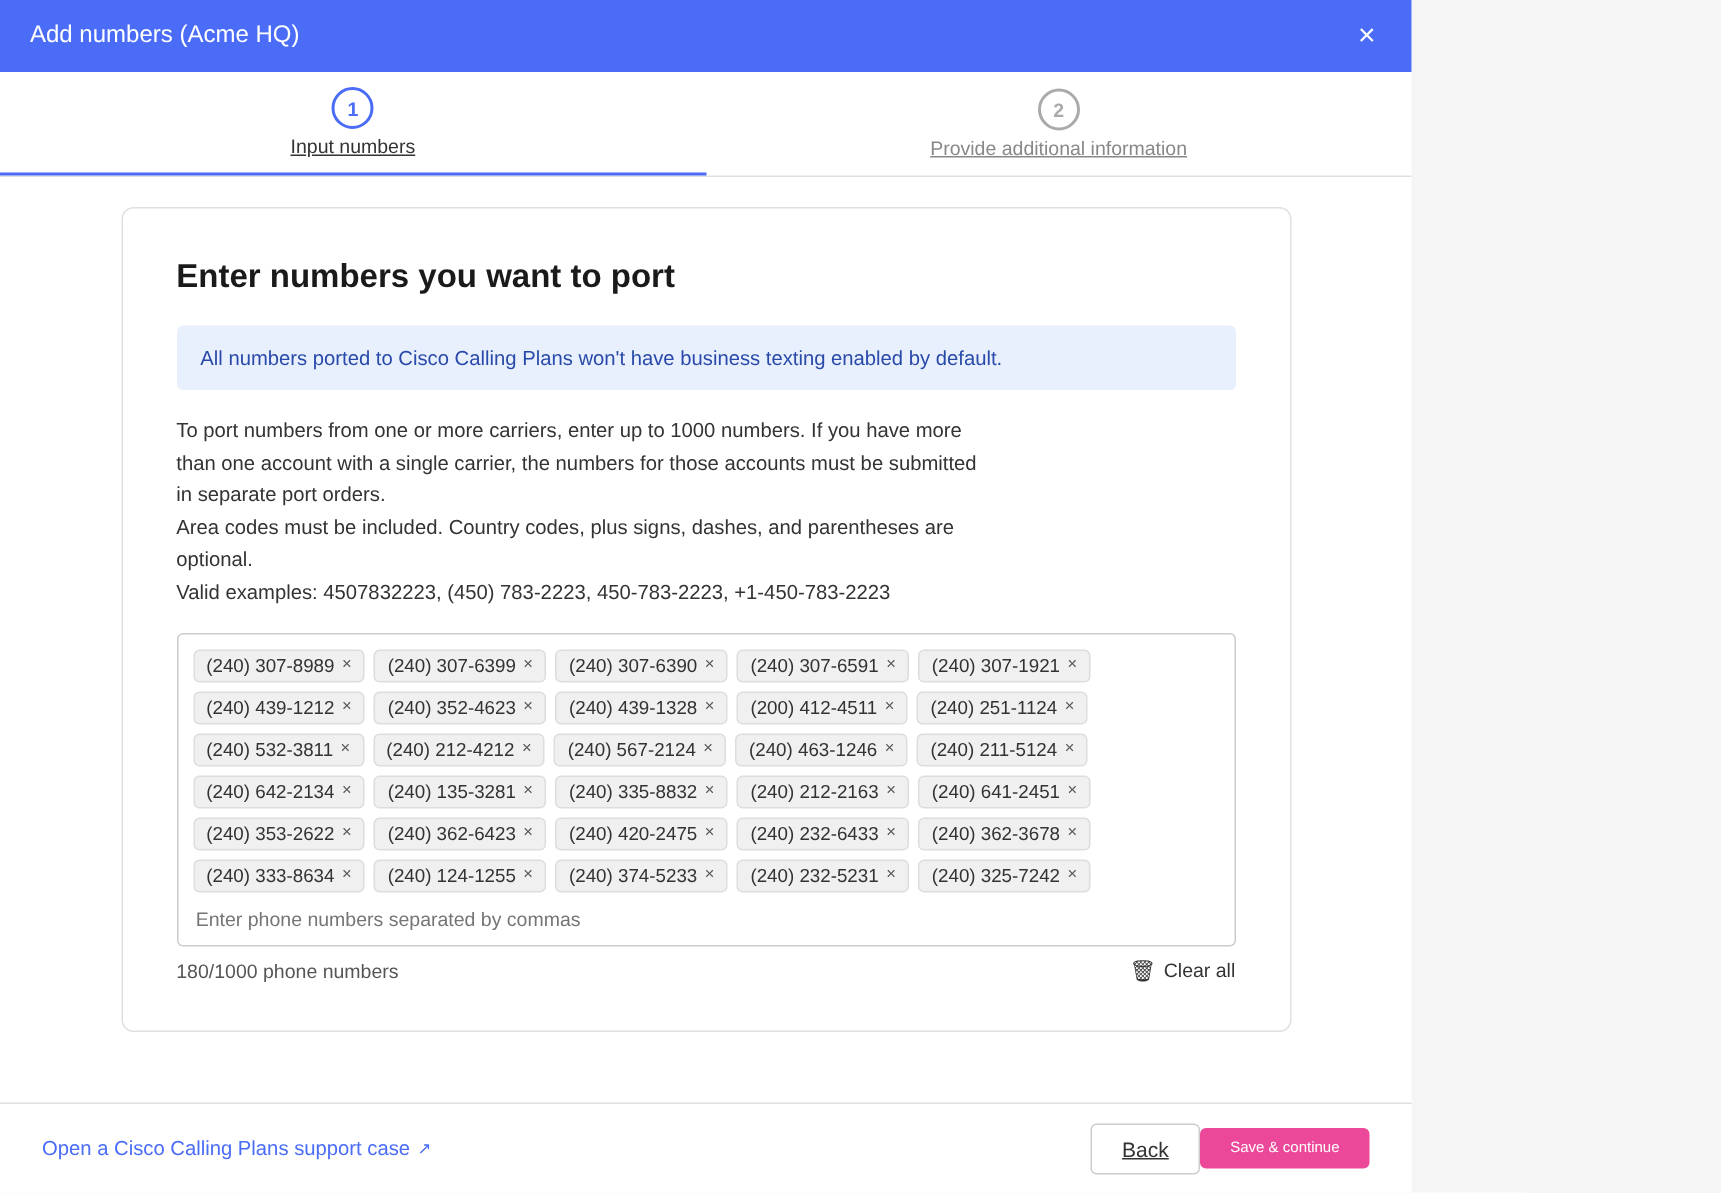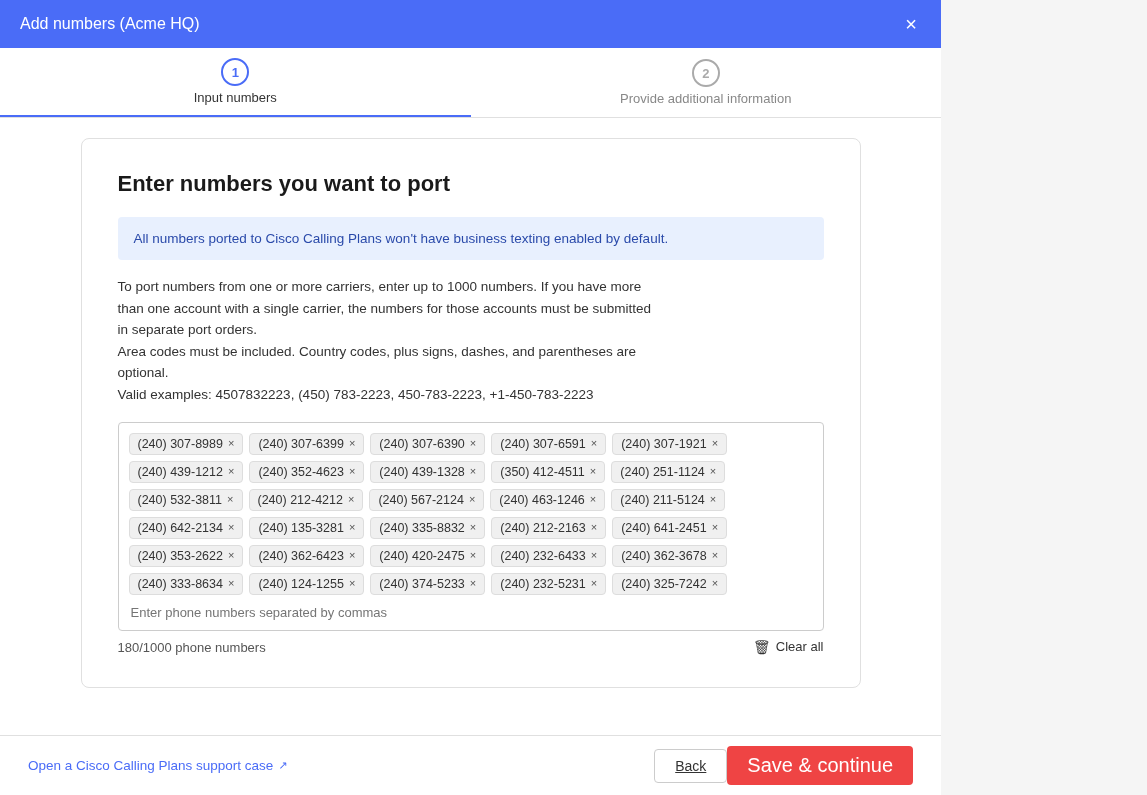--- a/index.html
+++ b/index.html
@@ -75,20 +75,21 @@
     }
 
     .step-circle-inactive {
       border-color: #aaa;
       color: #aaa;
     }
 
     .step-label {
       font-size: 13px;
       color: #333;
+      text-decoration: underline;
     }
 
     .step-label-inactive {
       color: #888;
     }
 
     .modal-body {
       flex: 1;
       overflow-y: auto;
       padding: 20px 0;
@@ -222,26 +223,26 @@
       border: 1px solid #ccc;
       border-radius: 4px;
       padding: 8px 20px;
       font-size: 14px;
       cursor: pointer;
       color: #333;
       text-decoration: underline;
     }
 
     .btn-continue {
-      background: #ef4444;
+      background: #ec4899;
       color: #fff;
       border: none;
       border-radius: 4px;
       padding: 8px 20px;
-      font-size: 20px;
+      font-size: 10px;
       cursor: pointer;
     }
   </style>
 </head>
 <body>
 
 <div class="modal-container">
 
   <div class="modal-header">
     <span class="modal-header-title">Add numbers (Acme HQ)</span>
@@ -302,21 +303,21 @@
           </div>
           <div class="tag">
             <span>(240) 352-4623</span>
             <span class="tag-x">×</span>
           </div>
           <div class="tag">
             <span>(240) 439-1328</span>
             <span class="tag-x">×</span>
           </div>
           <div class="tag">
-            <span>(350) 412-4511</span>
+            <span>(200) 412-4511</span>
             <span class="tag-x">×</span>
           </div>
           <div class="tag">
             <span>(240) 251-1124</span>
             <span class="tag-x">×</span>
           </div>
           <div class="tag">
             <span>(240) 532-3811</span>
             <span class="tag-x">×</span>
           </div>

